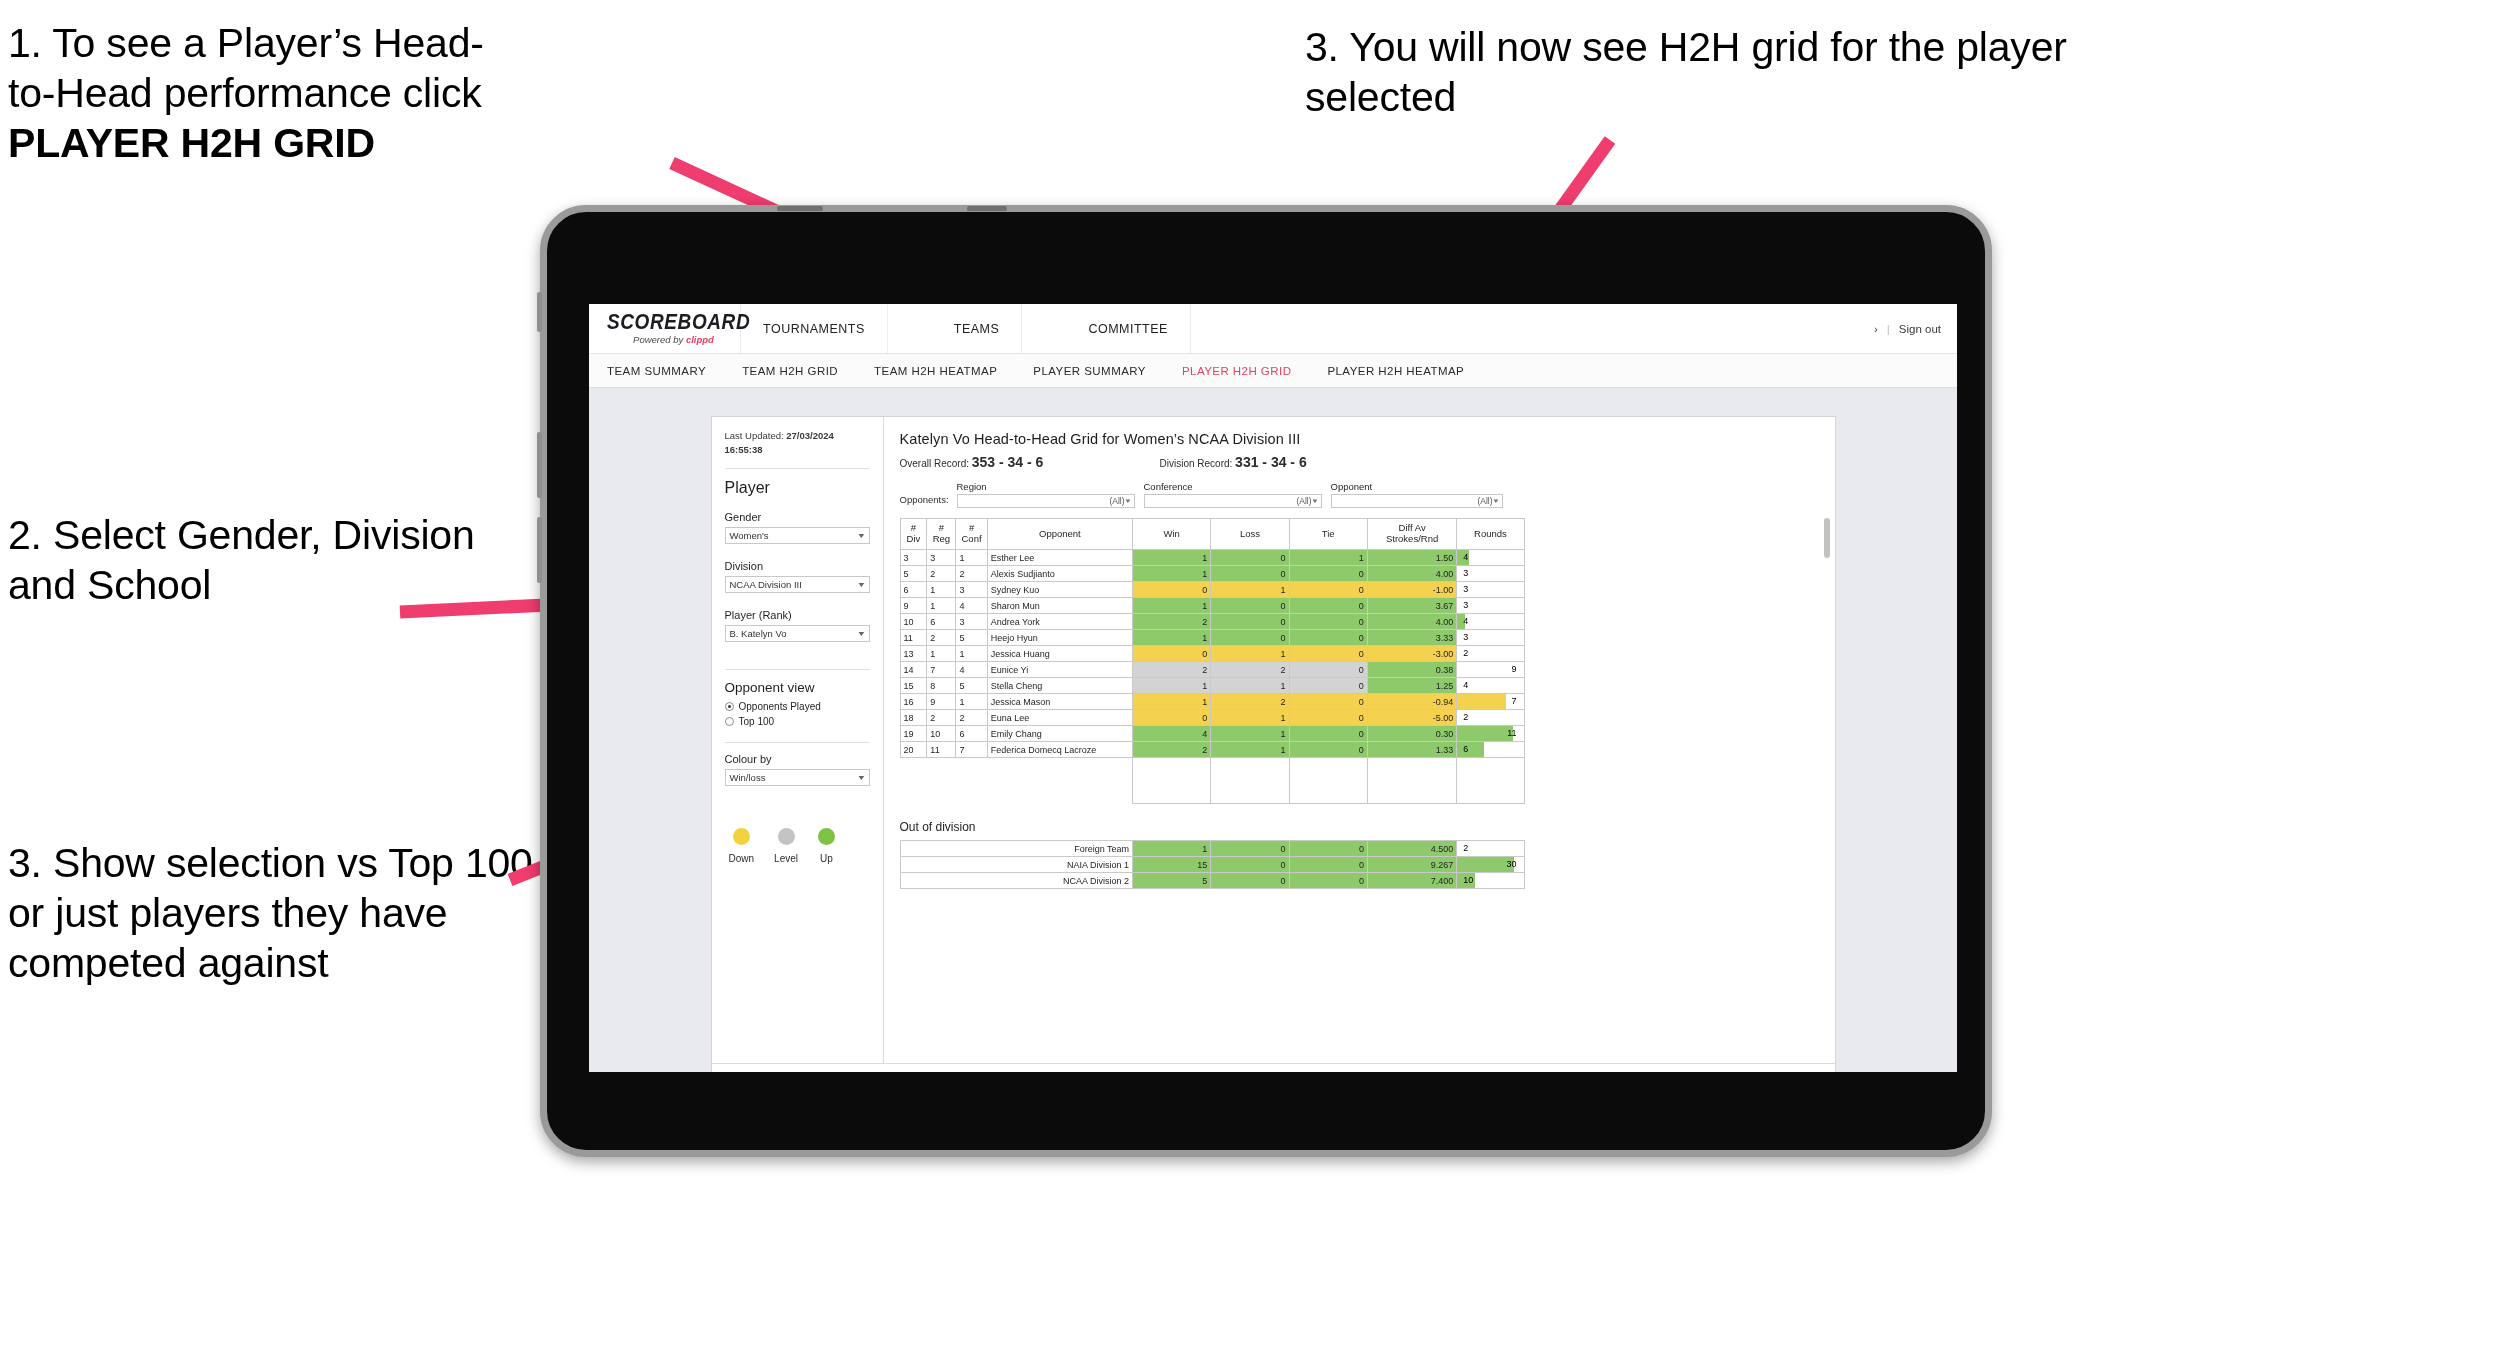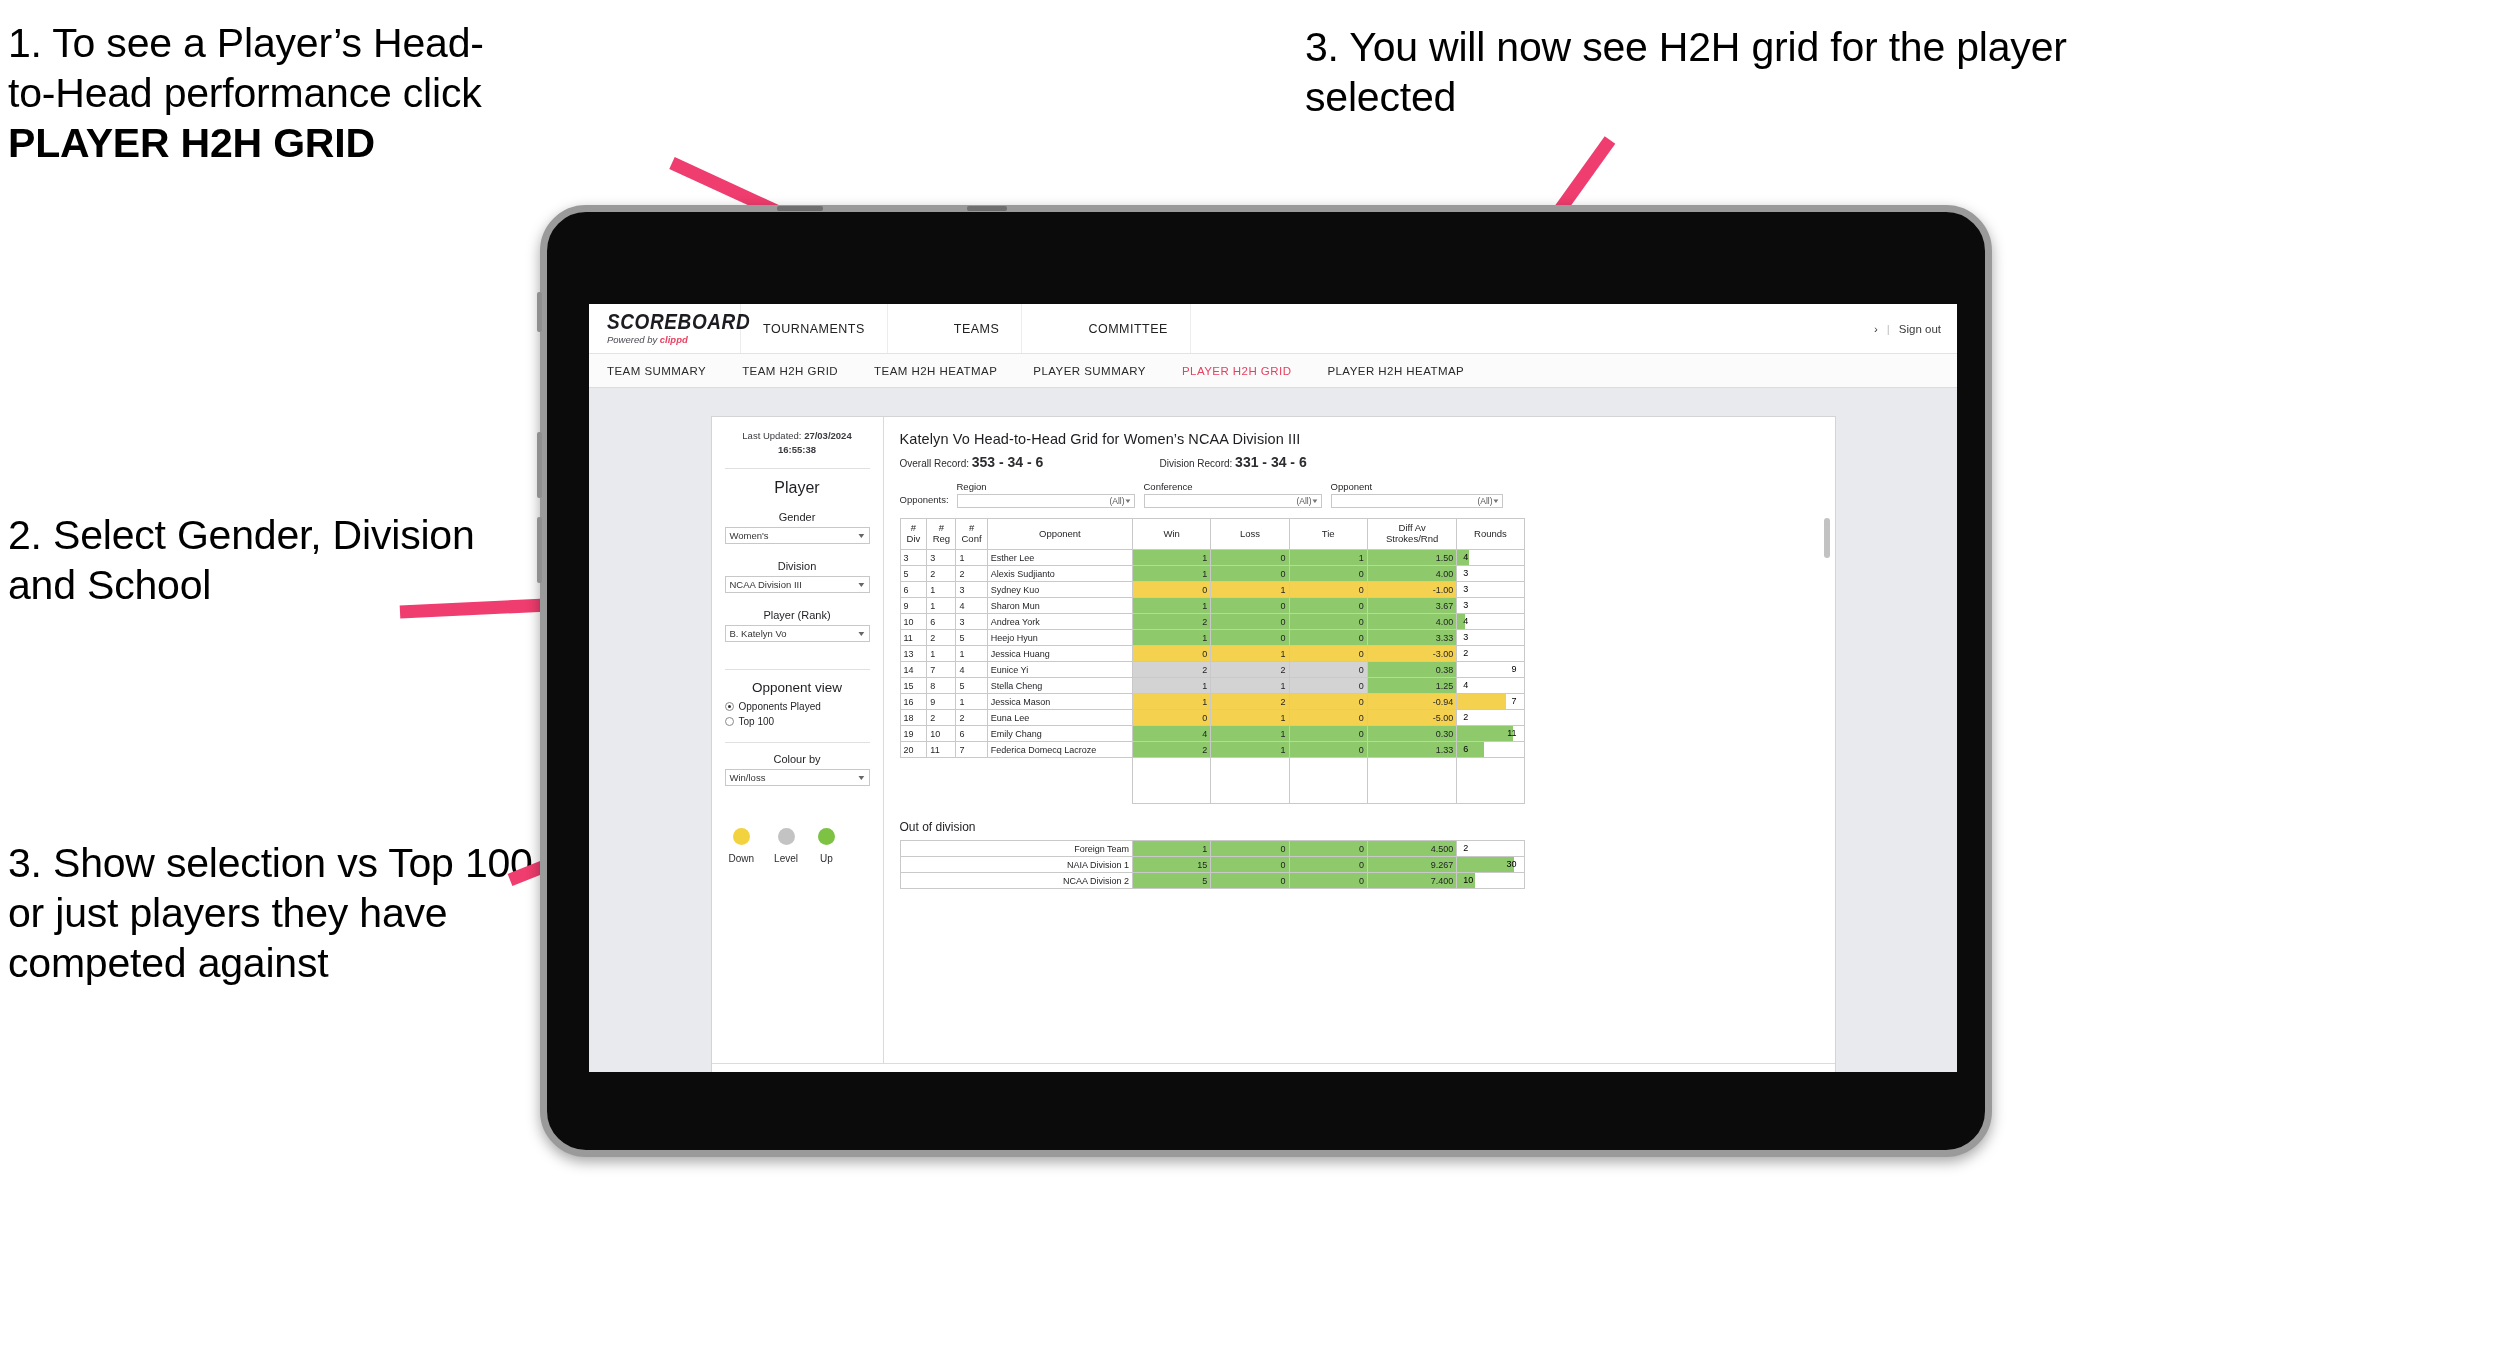--- a/index.html
+++ b/index.html
@@ -66,21 +66,21 @@
   }
   #brand {
     width: 152px; padding-left: 18px; display:flex; flex-direction:column;
     justify-content:center; height:100%; border-right: 1px solid #ececec; font-style: italic;
   }
   #brand-name {
     font-size: 19px; font-weight: 700; letter-spacing: 0.6px;
     color:#1c1c22; line-height:1; font-family: "Liberation Sans", sans-serif;
     transform: scaleY(1.12); transform-origin: left center;
   }
-  #brand-sub { font-size: 9.5px; color:#4b4b52; margin-top:3px; }
+  #brand-sub { font-size: 9.5px; color:#4b4b52; margin-top:3px;text-align:center; }
   #brand-sub .clippd { color:#e8405f; font-weight:700; }
 
   .topnav { display:flex; height:100%; align-items:stretch;gap:44px; }
   .topnav-item {
     display:flex; align-items:center; padding: 0 22px;
     font-size: 12.5px; color:#222; letter-spacing:.5px;
     border-right: 1px solid #ececec; cursor:pointer;
   }
   #header-right {
     margin-left:auto; display:flex; align-items:center; gap:9px;
@@ -104,21 +104,21 @@
   #sheet {
     margin: 0 auto; width: 1125px; height: 680px;
     background:#ffffff; border:1px solid #d4d4d4;
     display:flex; flex-direction:column;
   }
   #sheet-body { flex:1; display:flex; min-height:0; }
 
   
   #side {
     width: 172px; border-right:1px solid #dadada; padding: 12px 13px 0 13px;
-    display:flex; flex-direction:column; font-size: 10px; color:#2f2f33;text-align:center;
+    display:flex; flex-direction:column; font-size: 10px; color:#2f2f33;
   }
   #last-updated { font-size: 9.5px; line-height:1.45; color:#3a3a40; }
   #last-updated b { font-weight:700; }
   .side-rule { border-top:1px solid #e0e0e0; margin: 11px 0 10px 0; }
   .side-h { font-size: 16px; color:#1f1f23; margin-bottom: 14px; font-weight:400; }
   .side-h.small { font-size: 13.5px; margin-bottom: 6px; }
   .field-label { font-size: 11px; color:#1f1f23; margin-bottom: 4px; font-weight:400; }
   .select {
     height: 17px; border:1px solid #c8c8c8; background:#fff;
     display:flex; align-items:center; justify-content:space-between;

